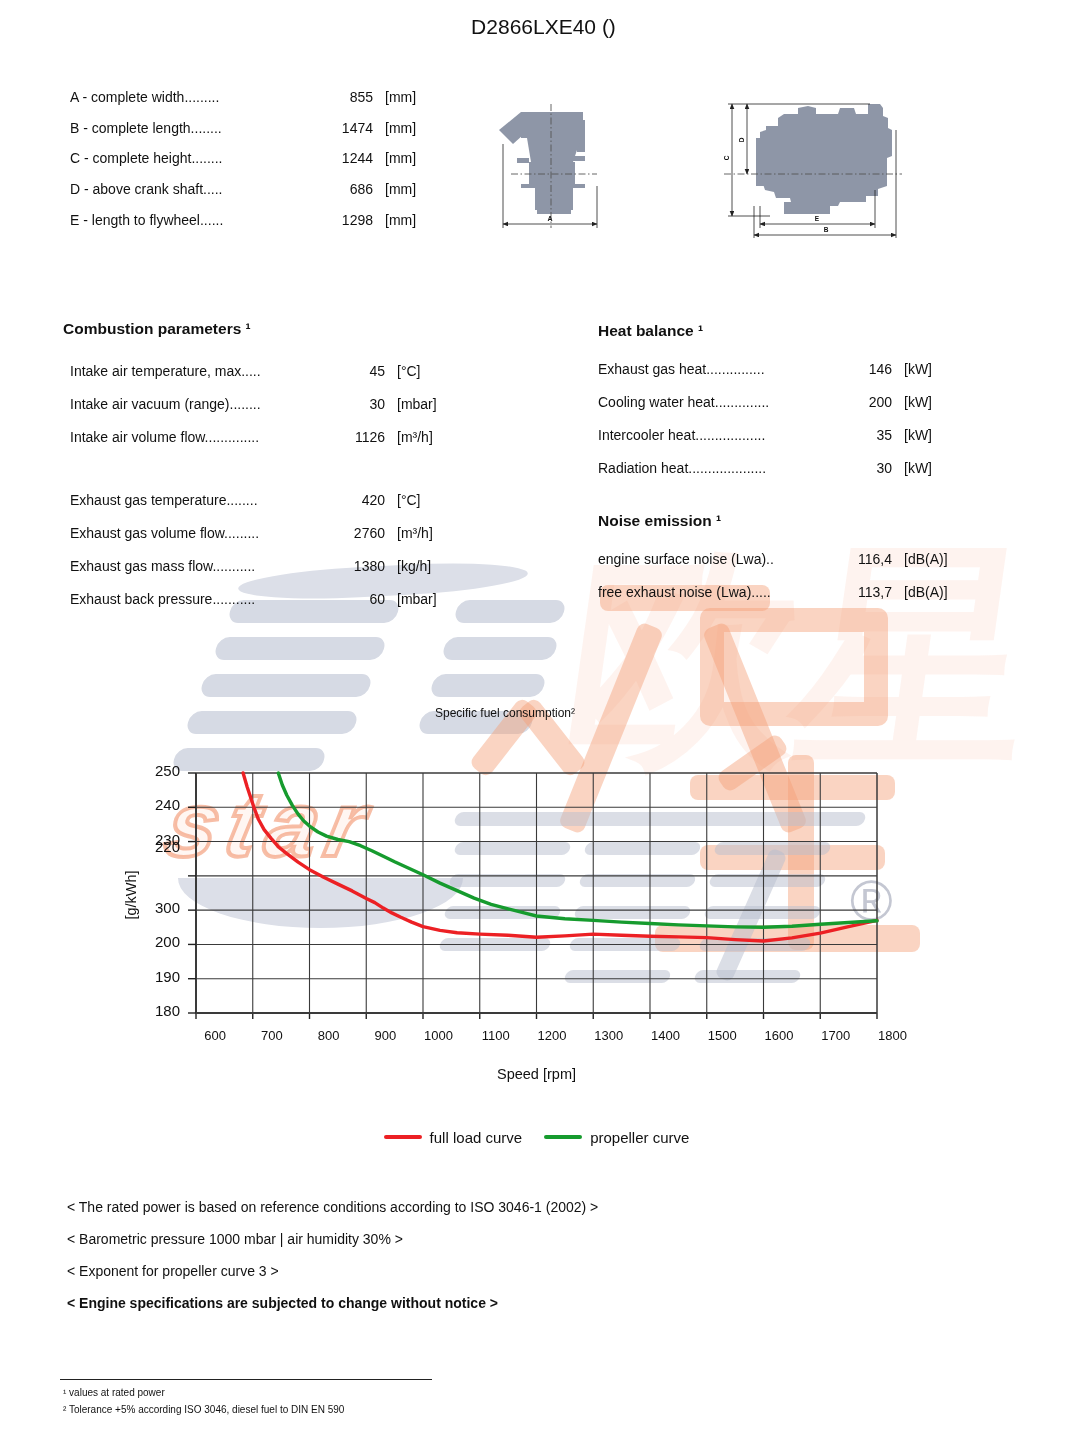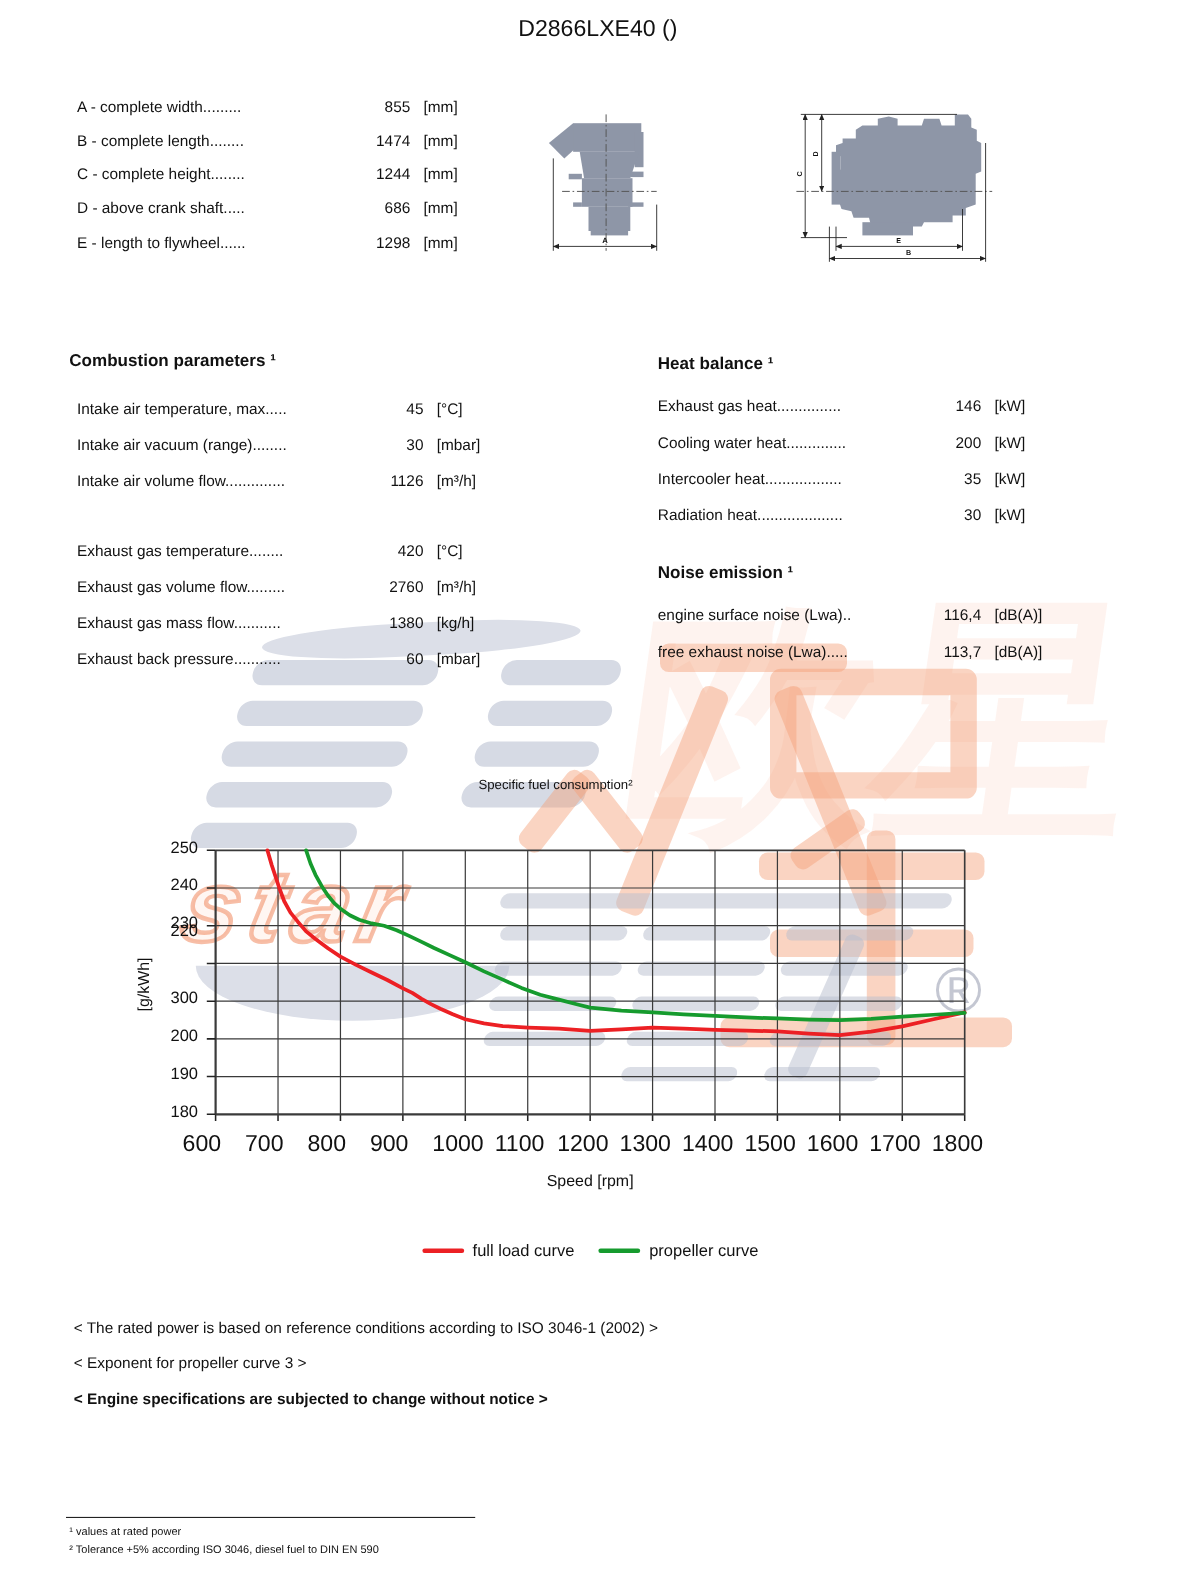--- a/index.html
+++ b/index.html
@@ -62,21 +62,21 @@
   .fig-front{left:493px;top:100px;}
   .fig-side{left:720px;top:94px;}
 
   
   .chart-title{position:absolute;left:345px;top:706px;width:320px;text-align:center;font-size:12px;}
   .chart-svg{position:absolute;left:186px;top:767px;}
   .ylabel{position:absolute;left:131px;top:895px;transform:translate(-50%,-50%) rotate(-90deg);
           font-size:14.5px;white-space:nowrap;}
   .xlabel{position:absolute;left:196px;top:1066px;width:681px;text-align:center;font-size:14.5px;}
   .ytick{position:absolute;width:62px;text-align:right;font-size:15px;left:118px;}
-  .xtick{position:absolute;width:60px;text-align:left;font-size:21px;}
+  .xtick{position:absolute;width:60px;text-align:right;font-size:13px;}
   .legend{position:absolute;left:196px;top:1127px;width:681px;height:20px;display:flex;
           justify-content:center;align-items:center;gap:8px;font-size:15px;}
   .legend .swatch{width:38px;height:3.5px;border-radius:2px;}
   .legend .sw2{margin-left:14px;}
 
   
   .notes{position:absolute;left:67px;top:1200px;font-size:14px;}
   .notes .note{margin-bottom:18px;line-height:1;}
   .notes .bold{font-weight:bold;}
   .footline{position:absolute;left:60px;top:1379px;width:372px;border-top:1.5px solid #222;}
@@ -362,20 +362,21 @@
 
     <div class="legend">
       <div class="swatch" style="background: rgb(236, 32, 36);"></div>
       <span>full load curve</span>
       <div class="swatch sw2" style="background: rgb(22, 155, 46);"></div>
       <span>propeller curve</span>
     </div>
 
     <div class="notes">
       <div class="note">&lt; The rated power is based on reference conditions according to ISO 3046-1 (2002) &gt;</div>
+      <div class="note">&lt; Barometric pressure 1000 mbar | air humidity 30% &gt;</div>
       <div class="note">&lt; Exponent for propeller curve 3 &gt;</div>
       <div class="note bold">&lt; Engine specifications are subjected to change without notice &gt;</div>
     </div>
 
     <div class="footline"></div>
     <div class="footnotes">
       <div class="fn">¹ values at rated power</div>
       <div class="fn">² Tolerance +5% according ISO 3046, diesel fuel to DIN EN 590</div>
     </div>
 

